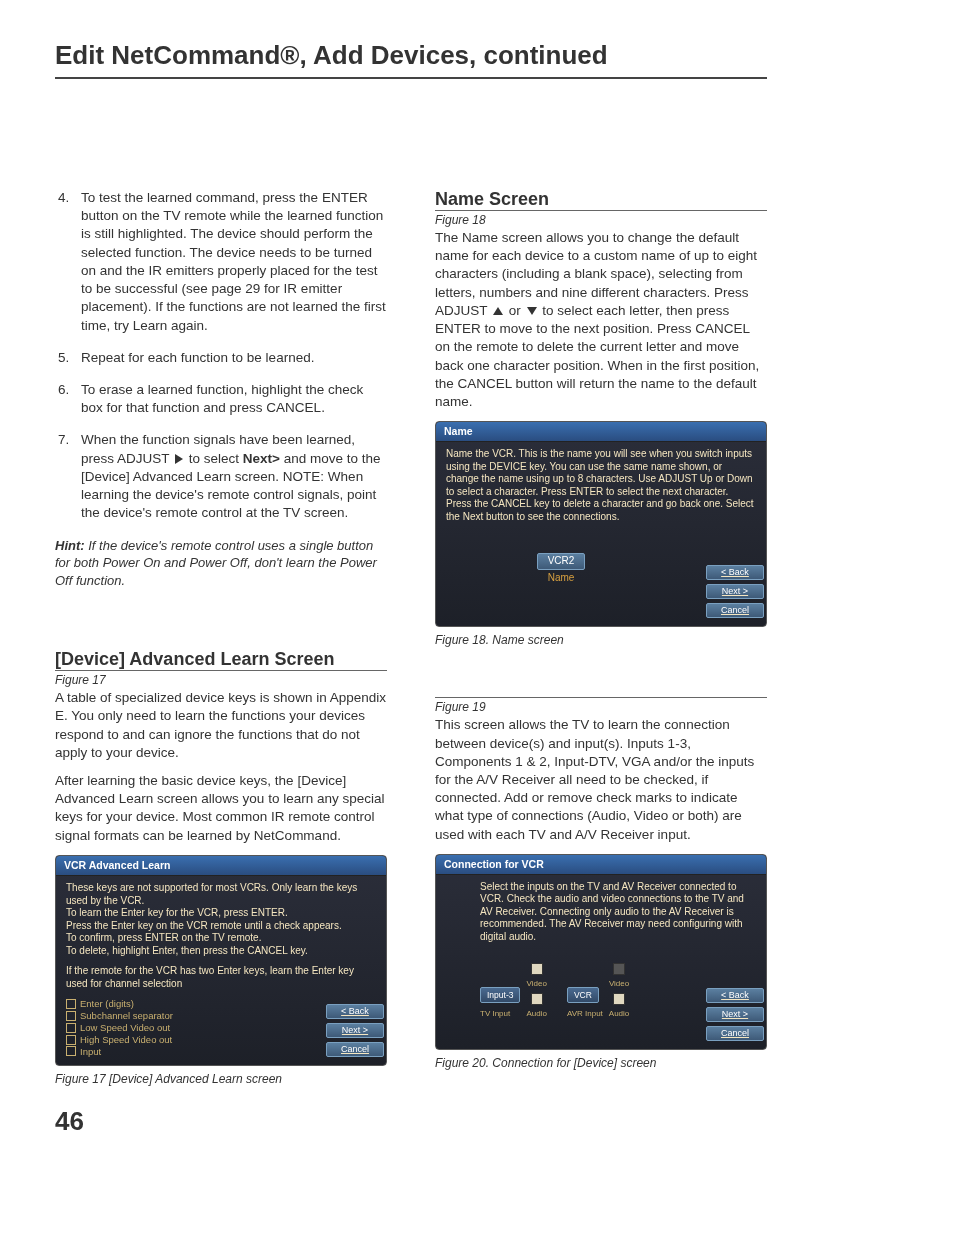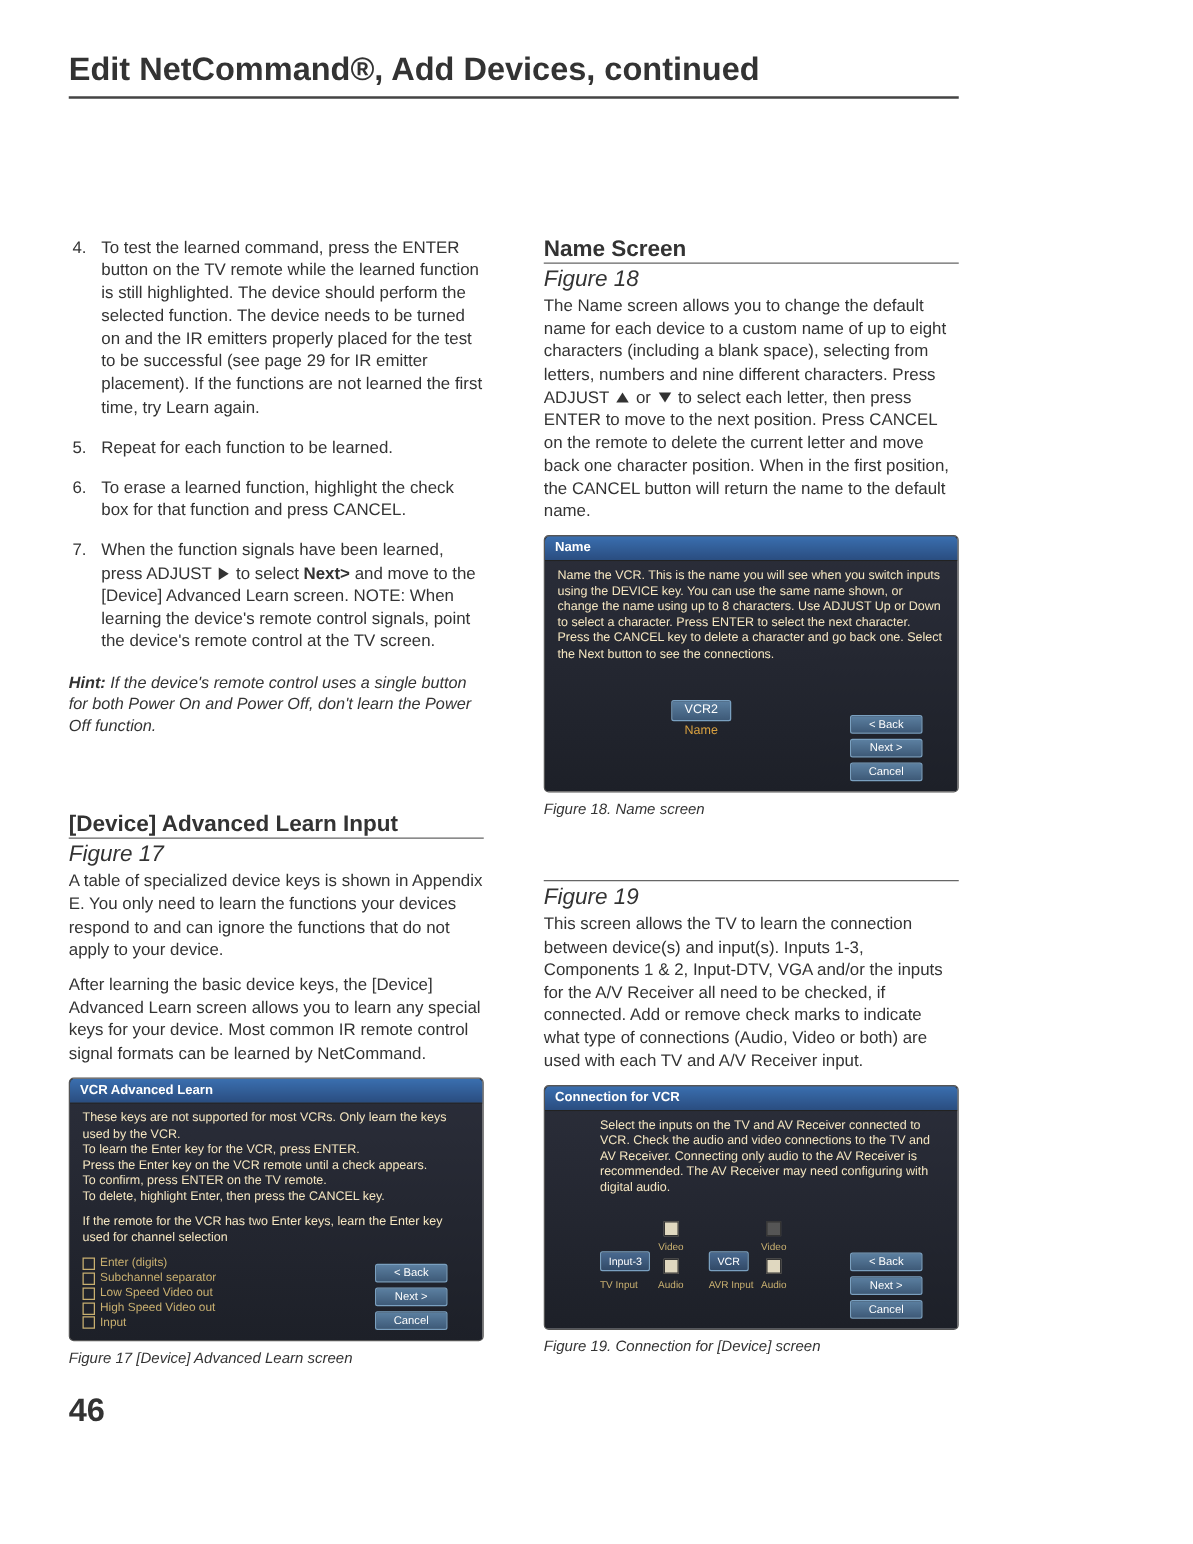--- a/index.html
+++ b/index.html
@@ -40,21 +40,21 @@
     min-width: 0;
   }
   .section-title {
     font-size: 18px;
     font-weight: bold;
     margin: 0;
     color: #333;
   }
   .fig-ref {
     font-style: italic;
-    font-size: 18px;
+    font-size: 12px;
     margin: 0 0 2px 0;
   }
   .body-text {
     font-size: 13.5px;
     line-height: 1.35;
     margin: 0 0 10px 0;
   }
   ol.steps {
     padding-left: 18px;
     margin: 0;
@@ -125,22 +125,23 @@
     color: #fff;
     padding: 1px 6px;
     border-radius: 2px;
     font-size: 9px;
     margin-top: 4px;
     text-align: center;
     width: 44px;
   }
   .panel-btn-col {
     position: absolute;
-    right: 28px;
+    right: 2px;
     bottom: 8px;
+    text-decoration: underline;
   }
   .name-field {
     display:inline-block;
     background: linear-gradient(#5b7fa0,#3e5a78);
     border:1px solid #7aa0c0;
     padding:1px 10px;
     color:#fff;
     font-size:10px;
     border-radius:2px;
   }
@@ -200,21 +201,21 @@
           <span>  to select </span>
           <b>Next&gt;</b>
           <span> and move to the [Device] Advanced Learn screen. NOTE: When learning the device's remote control signals, point the device's remote control at the TV screen.</span>
         </li>
       </ol>
       <p class="hint">
         <span class="label">Hint:</span>
         <span class="txt">  If the device's remote control uses a single button for both Power On and Power Off, don't learn the Power Off function.</span>
       </p>
 
-      <h2 class="section-title">[Device] Advanced Learn Input</h2>
+      <h2 class="section-title">[Device] Advanced Learn Screen</h2>
       <hr class="hr-thin">
       <p class="fig-ref">Figure 17</p>
       <p class="body-text">A table of specialized device keys is shown in Appendix E. You only need to learn the functions your devices respond to and can ignore the functions that do not apply to your device.</p>
       <p class="body-text">After learning the basic device keys, the [Device] Advanced Learn screen allows you to learn any special keys for your device.  Most common IR remote control signal formats can be learned by NetCommand.</p>
 
       <div class="panel">
         <div class="panel-title">VCR Advanced Learn</div>
         <div class="panel-body" style="min-height:160px;">
           <div>These keys are not supported for most VCRs. Only learn the keys used by the VCR.</div>
           <div>To learn the Enter key for the VCR, press ENTER.</div>
@@ -317,18 +318,18 @@
               </div>
             </div>
           </div>
           <div class="panel-btn-col">
             <span class="panel-btn">&lt; Back</span>
             <span class="panel-btn">Next &gt;</span>
             <span class="panel-btn">Cancel</span>
           </div>
         </div>
       </div>
-      <p class="caption">Figure 19. Connection for [Device] screen</p>
+      <p class="caption">Figure 20. Connection for [Device] screen</p>
     </div>
   </div>
 
   <div class="page-num">46</div>
 </div>
 
 </body></html>

